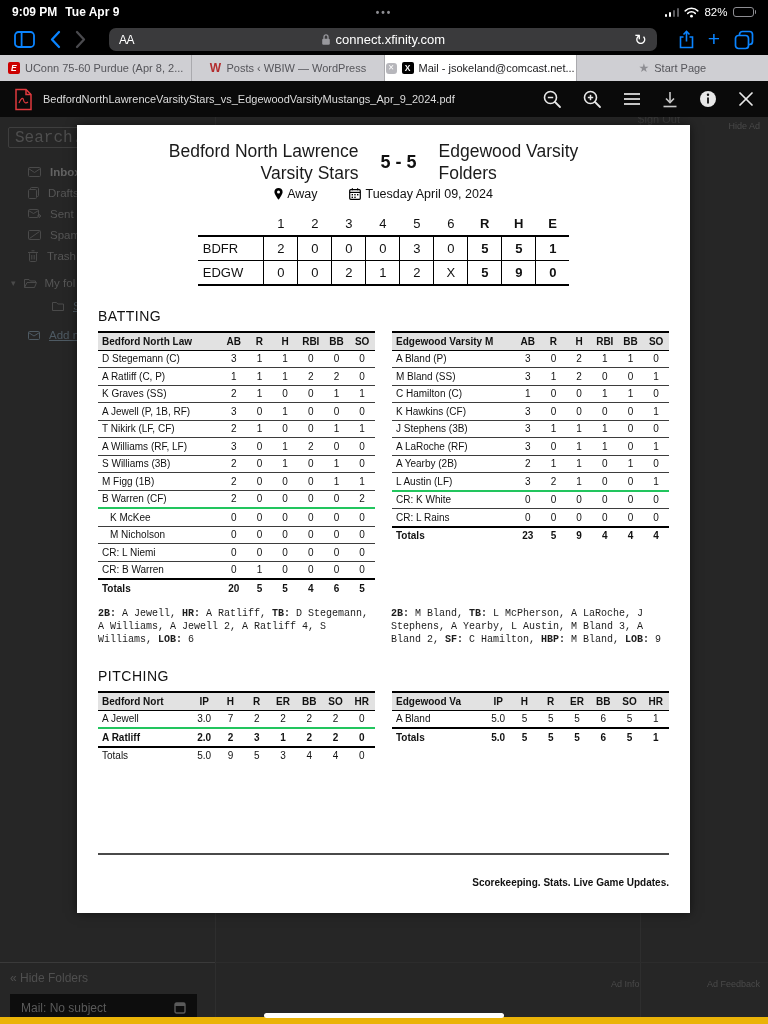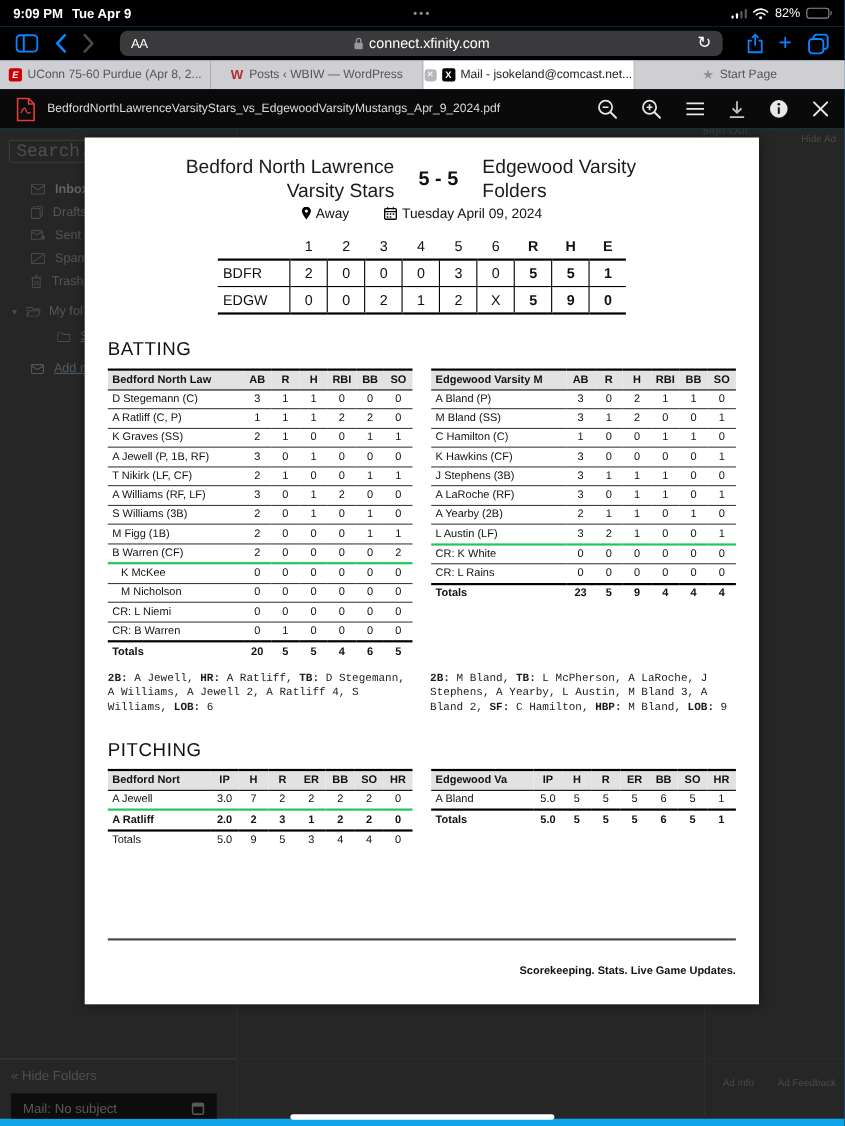--- a/index.html
+++ b/index.html
@@ -1,17 +1,17 @@
 <!DOCTYPE html>
 <html><head>
 <meta charset="utf-8">
 <style>
   html,body{margin:0;padding:0;background:#000;}
   body{width:768px;height:1024px;font-family:"Liberation Sans",sans-serif;-webkit-font-smoothing:antialiased;}
-  .screen{position:relative;width:768px;height:1024px;overflow:hidden;background:#0ea5e9;}
+  .screen{position:relative;width:768px;height:1024px;overflow:hidden;background:#eab308;}
 
   
   .status-bar{position:absolute;top:0;left:0;width:768px;height:24px;background:#000;color:#fff;
     display:flex;align-items:center;justify-content:space-between;padding:0 12px;box-sizing:border-box;font-size:12px;font-weight:600;}
   .status-left{display:flex;gap:8px;}
   .status-center{position:absolute;left:0;right:0;text-align:center;color:#8e8e93;font-size:10px;letter-spacing:2px;}
   .status-right{display:flex;align-items:center;gap:5px;z-index:2;}
   .sig-bars{display:flex;align-items:flex-end;gap:1.5px;height:10px;}
   .sig-bars i{display:block;width:2.5px;border-radius:1px;background:#5a5a5e;}
   .sig-bars i:nth-child(1){height:3.5px;background:#fff;}
@@ -68,21 +68,21 @@
   .folder-item.bold{font-weight:bold;color:#636363;}
   .myfolders{position:absolute;top:160px;left:11px;display:flex;align-items:center;gap:8px;color:#565656;font-size:11.5px;}
   .subfolder{position:absolute;top:183px;left:52px;display:flex;align-items:center;gap:9px;color:#4e5a63;font-size:11.5px;}
   .subfolder .lbl{text-decoration:underline;}
   .addlink{position:absolute;top:212px;left:28px;display:flex;align-items:center;gap:9px;color:#4e5a63;font-size:11.5px;}
   .addlink .lbl{text-decoration:underline;}
   .caret{color:#4a4a4a;font-size:9px;}
   .dim-hr{position:absolute;left:0;width:768px;top:845px;height:1px;background:#2c2c2c;}
   .dim-hr-left{position:absolute;left:0;width:215px;top:845px;height:1px;background:#3a3a3a;}
   .hide-folders{position:absolute;top:854px;left:10px;color:#4f4f4f;font-size:12px;}
-  .ad-info{position:absolute;top:862px;left:657px;color:#4a4a4a;font-size:9px;}
+  .ad-info{position:absolute;top:862px;left:611px;color:#4a4a4a;font-size:9px;}
   .ad-feedback{position:absolute;top:862px;right:8px;color:#4a4a4a;font-size:9px;}
   .mail-bar{position:absolute;top:877px;left:10px;width:187px;height:28px;background:#0d0d0d;
     display:flex;align-items:center;justify-content:space-between;padding:0 11px;box-sizing:border-box;color:#5a5a5a;font-size:12px;}
 
   
   .pdf-page{position:absolute;top:8px;left:77px;width:613px;height:788px;background:#fff;color:#111;
     box-shadow:0 0 10px rgba(0,0,0,.55);box-sizing:border-box;}
   .teams{display:flex;justify-content:center;align-items:center;margin-top:16px;}
   .team{font-size:17.5px;line-height:1.25;color:#1a1a1a;}
   .team.away{width:232px;text-align:right;}
@@ -94,21 +94,21 @@
   .linescore-wrap{display:flex;justify-content:center;margin-top:12px;}
   table.linescore{border-collapse:collapse;font-size:13px;}
   .linescore th{font-weight:400;width:31px;height:20px;border-bottom:2px solid #000;}
   .linescore th.bold,.linescore td.bold{font-weight:bold;}
   .linescore th.teamcol{width:64px;}
   .linescore td{width:31px;height:21px;text-align:center;border:1px solid #000;}
   .linescore td.teamcol{text-align:left;padding-left:5px;border-left:none;}
   .linescore td:last-child{border-right:none;}
   .linescore tr:last-child td{border-bottom:2px solid #000;}
 
-  .section-label{margin:22px 0 0 21px;font-size:17px;letter-spacing:.5px;color:#111;}
+  .section-label{margin:22px 0 0 21px;font-size:14px;letter-spacing:.5px;color:#111;}
   .tables-row{display:flex;justify-content:space-between;padding:0 21px;margin-top:7px;align-items:flex-start;}
   .notes-row{margin-top:10px;font-family:Liberation Mono, monospace;}
   .notes{width:278px;font-size:10px;line-height:1.3;color:#1c1c1c;}
 
   table.stat-table{border-collapse:collapse;width:277px;font-size:10px;table-layout:fixed;}
   .stat-table th{background:#e2e2e2;border-top:2px solid #000;border-bottom:1px solid #000;
     font-weight:bold;padding:3px 1px;text-align:center;}
   .stat-table .namecol{width:118px;max-width:118px;text-align:left;padding-left:4px;white-space:nowrap;overflow:hidden;}
   .stat-table.cols7 .namecol{width:88px;max-width:88px;}
   .stat-table td{border-top:1px solid #3d3d3d;padding:2.5px 1px;text-align:center;line-height:1.15;}

